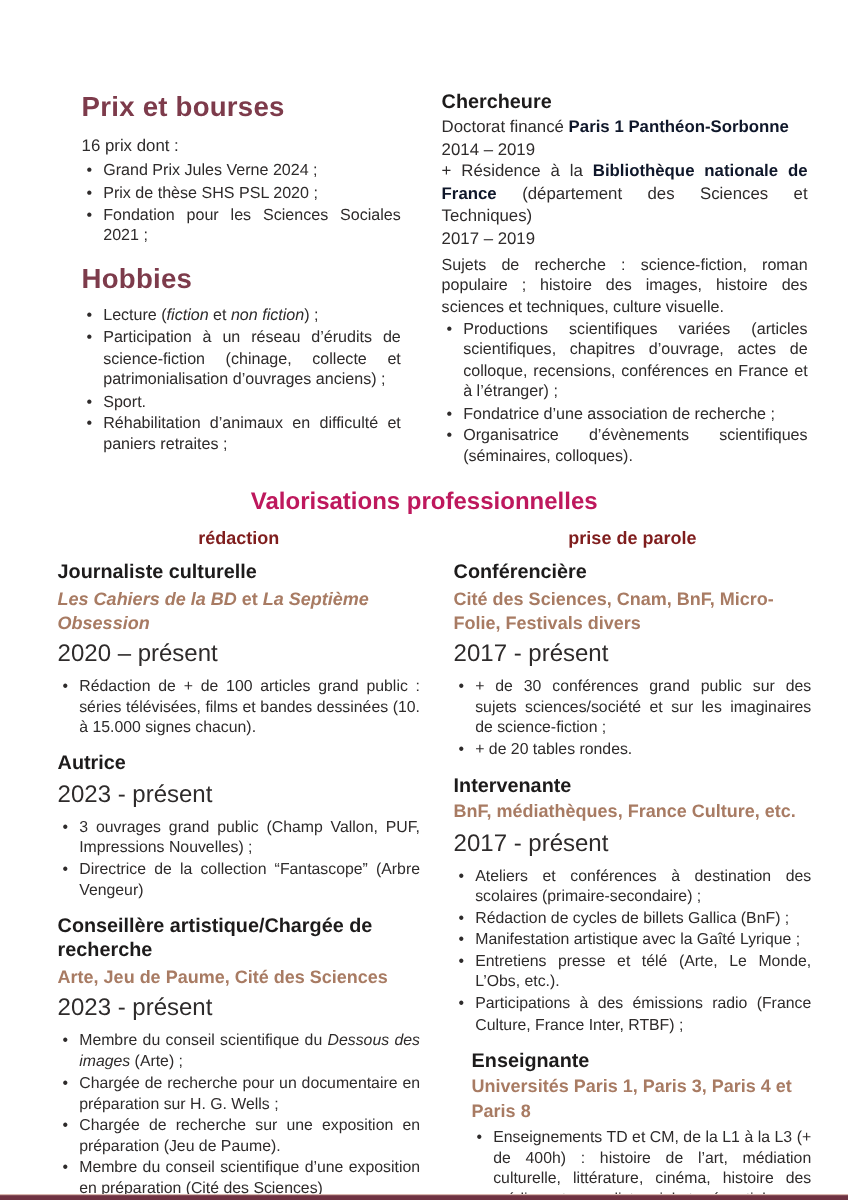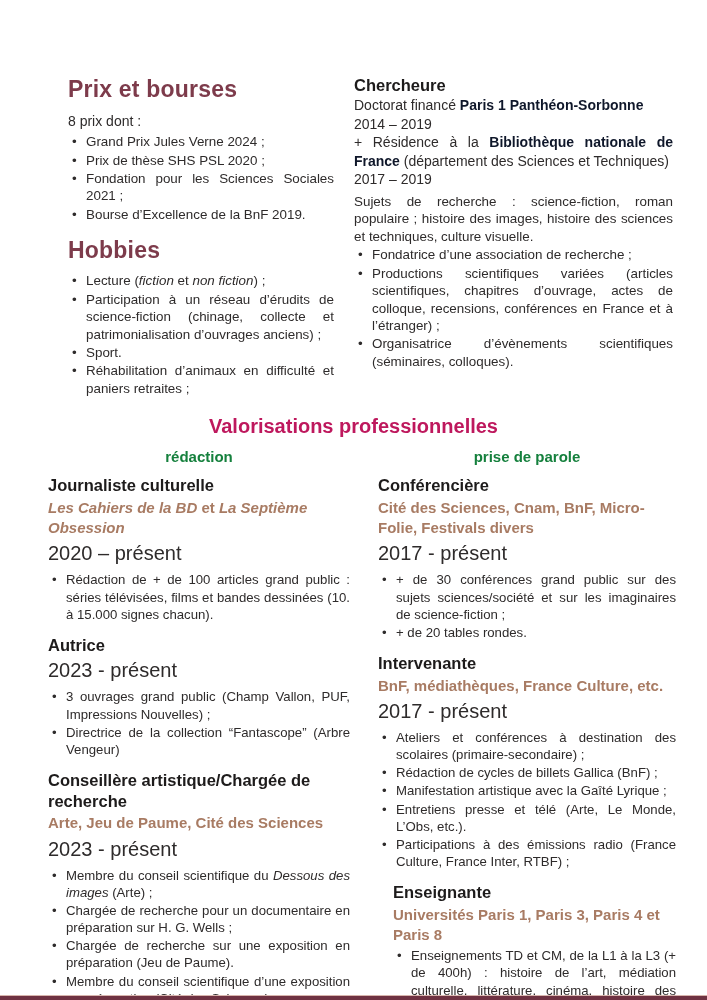--- a/index.html
+++ b/index.html
@@ -4,21 +4,21 @@
 <style>
   * { box-sizing: border-box; }
   html,body { margin:0; padding:0; background:#ffffff; }
   .page {
     position:relative; width:707px; height:1000px; margin:0 auto;
     background:#ffffff; overflow:hidden;
     font-family:"Liberation Sans", sans-serif;
     color:#2e2b2b;
   }
   
-  .top-grid { display:flex; padding:76px 34px 0 68px; }
+  .top-grid { display:flex; padding:76px 34px 0 68px; gap:14px; }
   .top-left { width:266px; flex:none; }
   .top-right { flex:1;margin-left:20px; }
 
   .big-title {
     margin:0 0 9px 0; font-size:23px; font-weight:bold; color:#7d3b4b;
     letter-spacing:.2px;
   }
   .intro { margin:0 0 3px 0; font-size:14px; line-height:1.3; }
 
   ul.blist { margin:0; padding:0; list-style:none; }
@@ -39,21 +39,21 @@
   
   .center-title {
     margin:17px 0 10px 0; text-align:center; font-size:20px; font-weight:bold;
     color:#be185d;
   }
   .columns { display:flex; padding:0 31px 0 48px; gap:28px; }
   .col-left  { width:302px; flex:none; }
   .col-right { flex:1; }
   .col-subtitle {
     margin:0 0 10px 0; text-align:center; font-size:15px; font-weight:bold;
-    color:#15803d;
+    color:#7f1d1d;
   }
 
   
   .section { margin:0 0 12px 0; }
   .sec-title { margin:0 0 2px 0; font-size:16.5px; font-weight:bold; line-height:1.25; color:#1d1b1b; }
   .sec-orgs  { margin:0 0 2px 0; font-size:15px; font-weight:bold; line-height:1.35; color:#a87b63; }
   .sec-orgs i { font-style:italic; }
   .sec-period{ margin:0 0 5px 0; font-size:20px; line-height:1.3; }
   .section ul.blist li { font-size:13.2px; }
   .indent { margin-left:15px; }
@@ -67,47 +67,46 @@
 </style>
 </head>
 <body>
 
 <div class="page">
 
   <div class="top-grid">
 
     <div class="top-left">
       <h2 class="big-title">Prix et bourses</h2>
-      <p class="intro">8 prix dont :</p>
+      <p class="intro">16 prix dont :</p>
       <ul class="blist">
         <li>Grand Prix Jules Verne 2024 ;</li>
         <li>Prix de thèse SHS PSL 2020 ;</li>
         <li>Fondation pour les Sciences Sociales 2021 ;</li>
-        <li>Bourse d’Excellence de la BnF 2019.</li>
       </ul>
 
       <h2 class="big-title hobbies-title">Hobbies</h2>
       <ul class="blist">
         <li><span>Lecture (</span><i>fiction</i><span> et </span><i>non fiction</i><span>) ;</span></li>
         <li>Participation à un réseau d’érudits de science-fiction (chinage, collecte et patrimonialisation d’ouvrages anciens) ;</li>
         <li>Sport.</li>
         <li>Réhabilitation d’animaux en difficulté et paniers retraites ;</li>
       </ul>
     </div>
 
     <div class="top-right">
       <h3 class="sec-head">Chercheure</h3>
       <p class="body-line"><span>Doctorat financé </span><span class="tan">Paris 1 Panthéon-Sorbonne</span></p>
       <p class="body-line">2014 – 2019</p>
       <p class="body-line just"><span>+ Résidence à la </span><span class="tan">Bibliothèque nationale de France</span><span> (département des Sciences et Techniques)</span></p>
       <p class="body-line">2017 – 2019</p>
       <p class="topics">Sujets de recherche : science-fiction, roman populaire ; histoire des images, histoire des sciences et techniques, culture visuelle.</p>
       <ul class="blist">
+        <li>Productions scientifiques variées (articles scientifiques, chapitres d’ouvrage, actes de colloque, recensions, conférences en France et à l’étranger) ;</li>
         <li>Fondatrice d’une association de recherche ;</li>
-        <li>Productions scientifiques variées (articles scientifiques, chapitres d’ouvrage, actes de colloque, recensions, conférences en France et à l’étranger) ;</li>
         <li>Organisatrice d’évènements scientifiques (séminaires, colloques).</li>
       </ul>
     </div>
   </div>
 
   <h1 class="center-title">Valorisations professionnelles</h1>
 
   <div class="columns">
 
     <div class="col-left">

